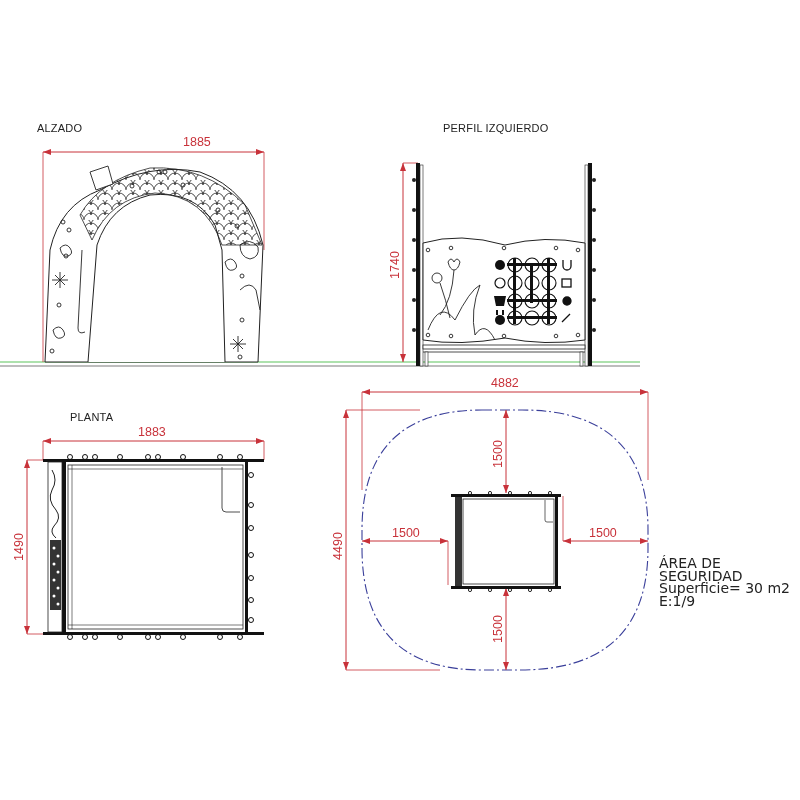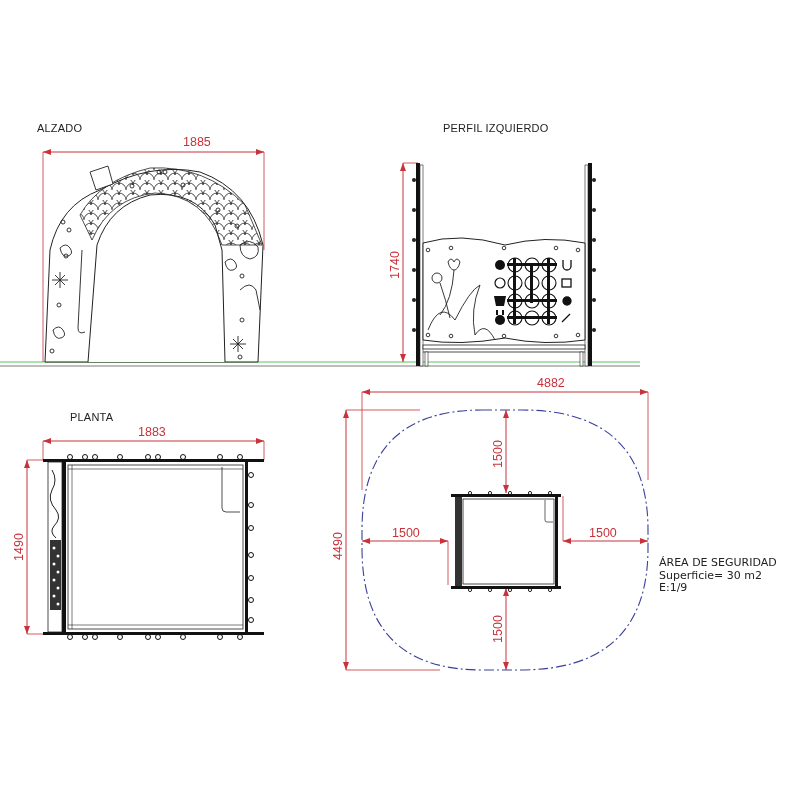--- a/index.html
+++ b/index.html
@@ -1,21 +1,21 @@
 <!DOCTYPE html>
 <html><head>
 <meta charset="utf-8">
 <style>
   html, body { margin: 0; padding: 0; background: #ffffff; }
   body { width: 800px; height: 800px; position: relative; overflow: hidden; font-family: "Liberation Sans", sans-serif; }
   #sheet { position: absolute; left: 0; top: 0; width: 792px; height: 800px; }
   .view-title { position: absolute; font-family: "Liberation Sans", sans-serif; font-size: 11px; color: #222; letter-spacing: 0.2px; }
   .dim { position: absolute; font-family: "Liberation Sans", sans-serif; font-size: 12.5px; color: #c8323a; }
   .dim.vert { transform: rotate(-90deg); transform-origin: center center; }
-  .note { position: absolute; font-family: "DejaVu Sans", sans-serif; font-size: 11px; color: #222; line-height: 12.5px; }
+  .note { position: absolute; font-family: "DejaVu Sans", sans-serif; font-size: 14px; color: #222; line-height: 12.5px; }
 </style>
 </head>
 <body>
 
 <div id="sheet">
 
   <svg width="800" height="800" viewBox="0 0 800 800" style="position:absolute;left:0;top:0;">
     <defs>
       <marker id="arr" markerWidth="8" markerHeight="6" refX="8" refY="3" orient="auto-start-reverse" markerUnits="userSpaceOnUse">
         <path d="M0,0 L8,3 L0,6 z" fill="#c8323a"></path>
@@ -266,21 +266,21 @@
 
   <div class="view-title" style="left:37px;top:122px;">ALZADO</div>
   <div class="view-title" style="left:419px;top:122px;margin-left:24px;">PERFIL IZQUIERDO</div>
   <div class="view-title" style="left:34px;top:411px;margin-left:36px;">PLANTA</div>
 
   <div class="dim" style="left:155px;top:135px;margin-left:28px;">1885</div>
   <div class="dim vert" style="left:381px;top:258px;">1740</div>
   <div class="dim" style="left:138px;top:425px;">1883</div>
   <div class="dim vert" style="left:5px;top:540px;">1490</div>
 
-  <div class="dim" style="left:491px;top:376px;margin-left:46px;">4882</div>
+  <div class="dim" style="left:491px;top:376px;">4882</div>
   <div class="dim vert" style="left:324px;top:539px;">4490</div>
   <div class="dim vert" style="left:484px;top:447px;">1500</div>
   <div class="dim vert" style="left:484px;top:622px;">1500</div>
   <div class="dim" style="left:392px;top:526px;">1500</div>
   <div class="dim" style="left:589px;top:526px;">1500</div>
 
   <div class="note" style="left:659px;top:557px;">
     <div>ÁREA DE SEGURIDAD</div>
     <div>Superficie= 30 m2</div>
     <div>E:1/9</div>

